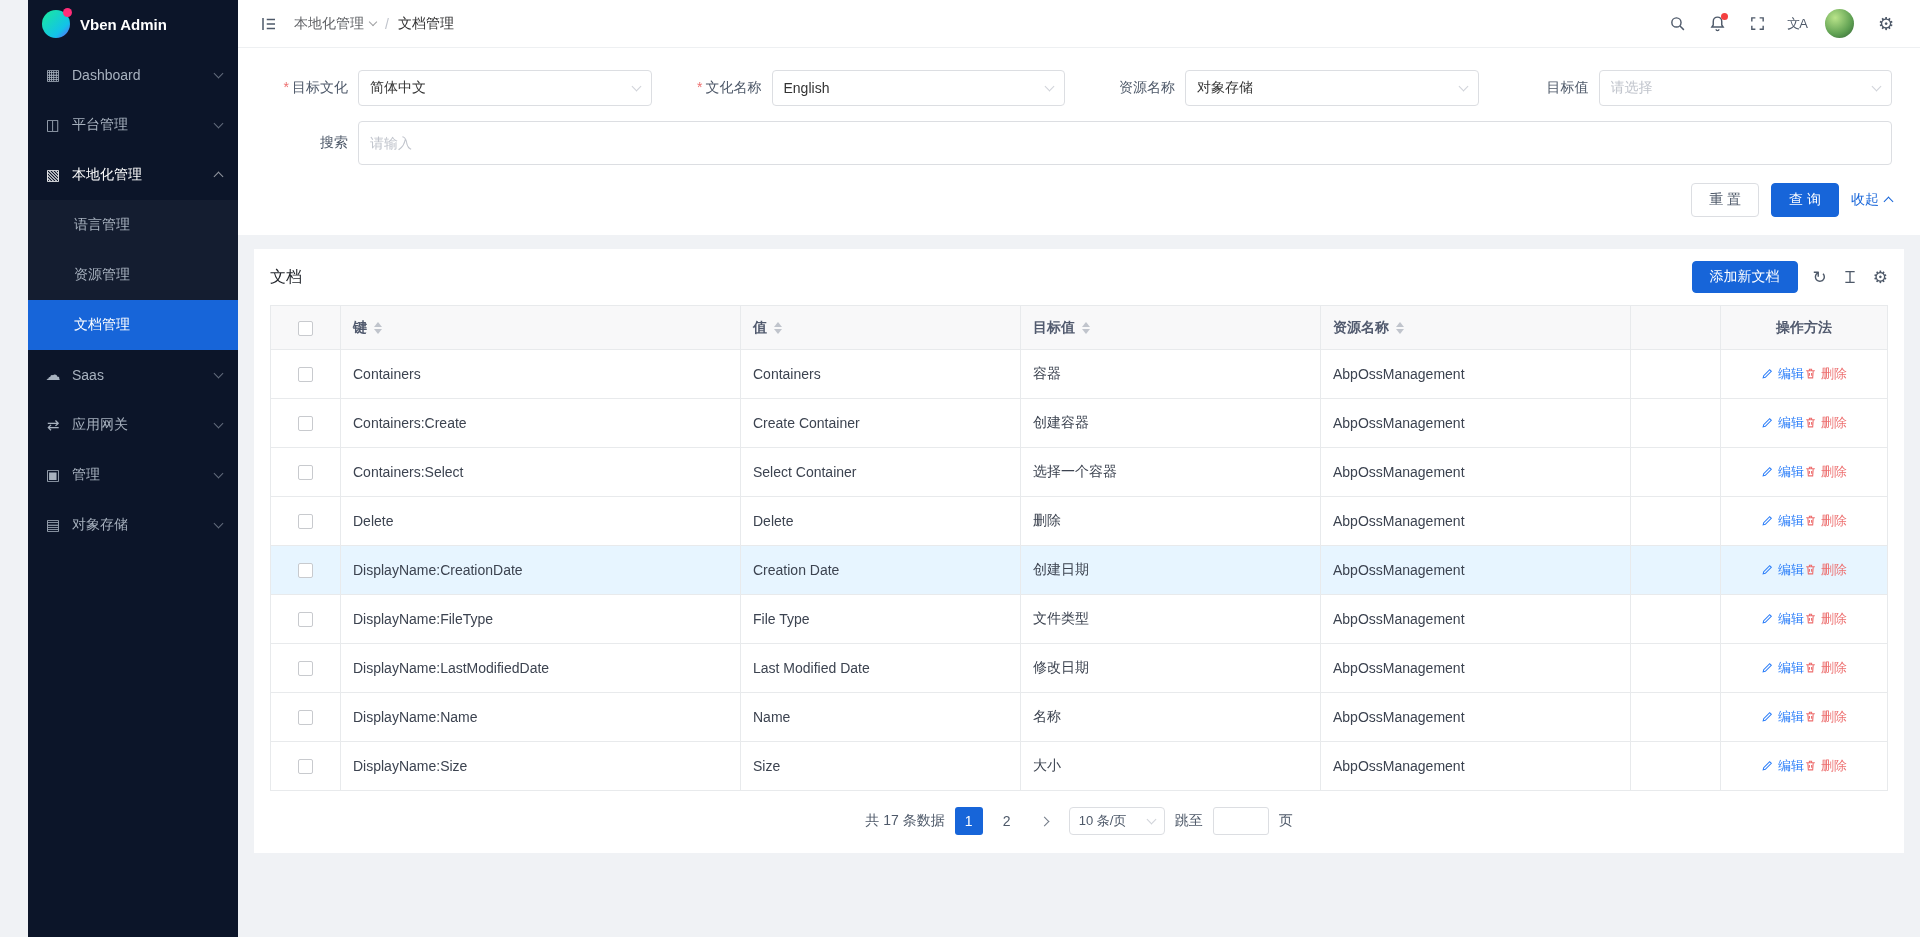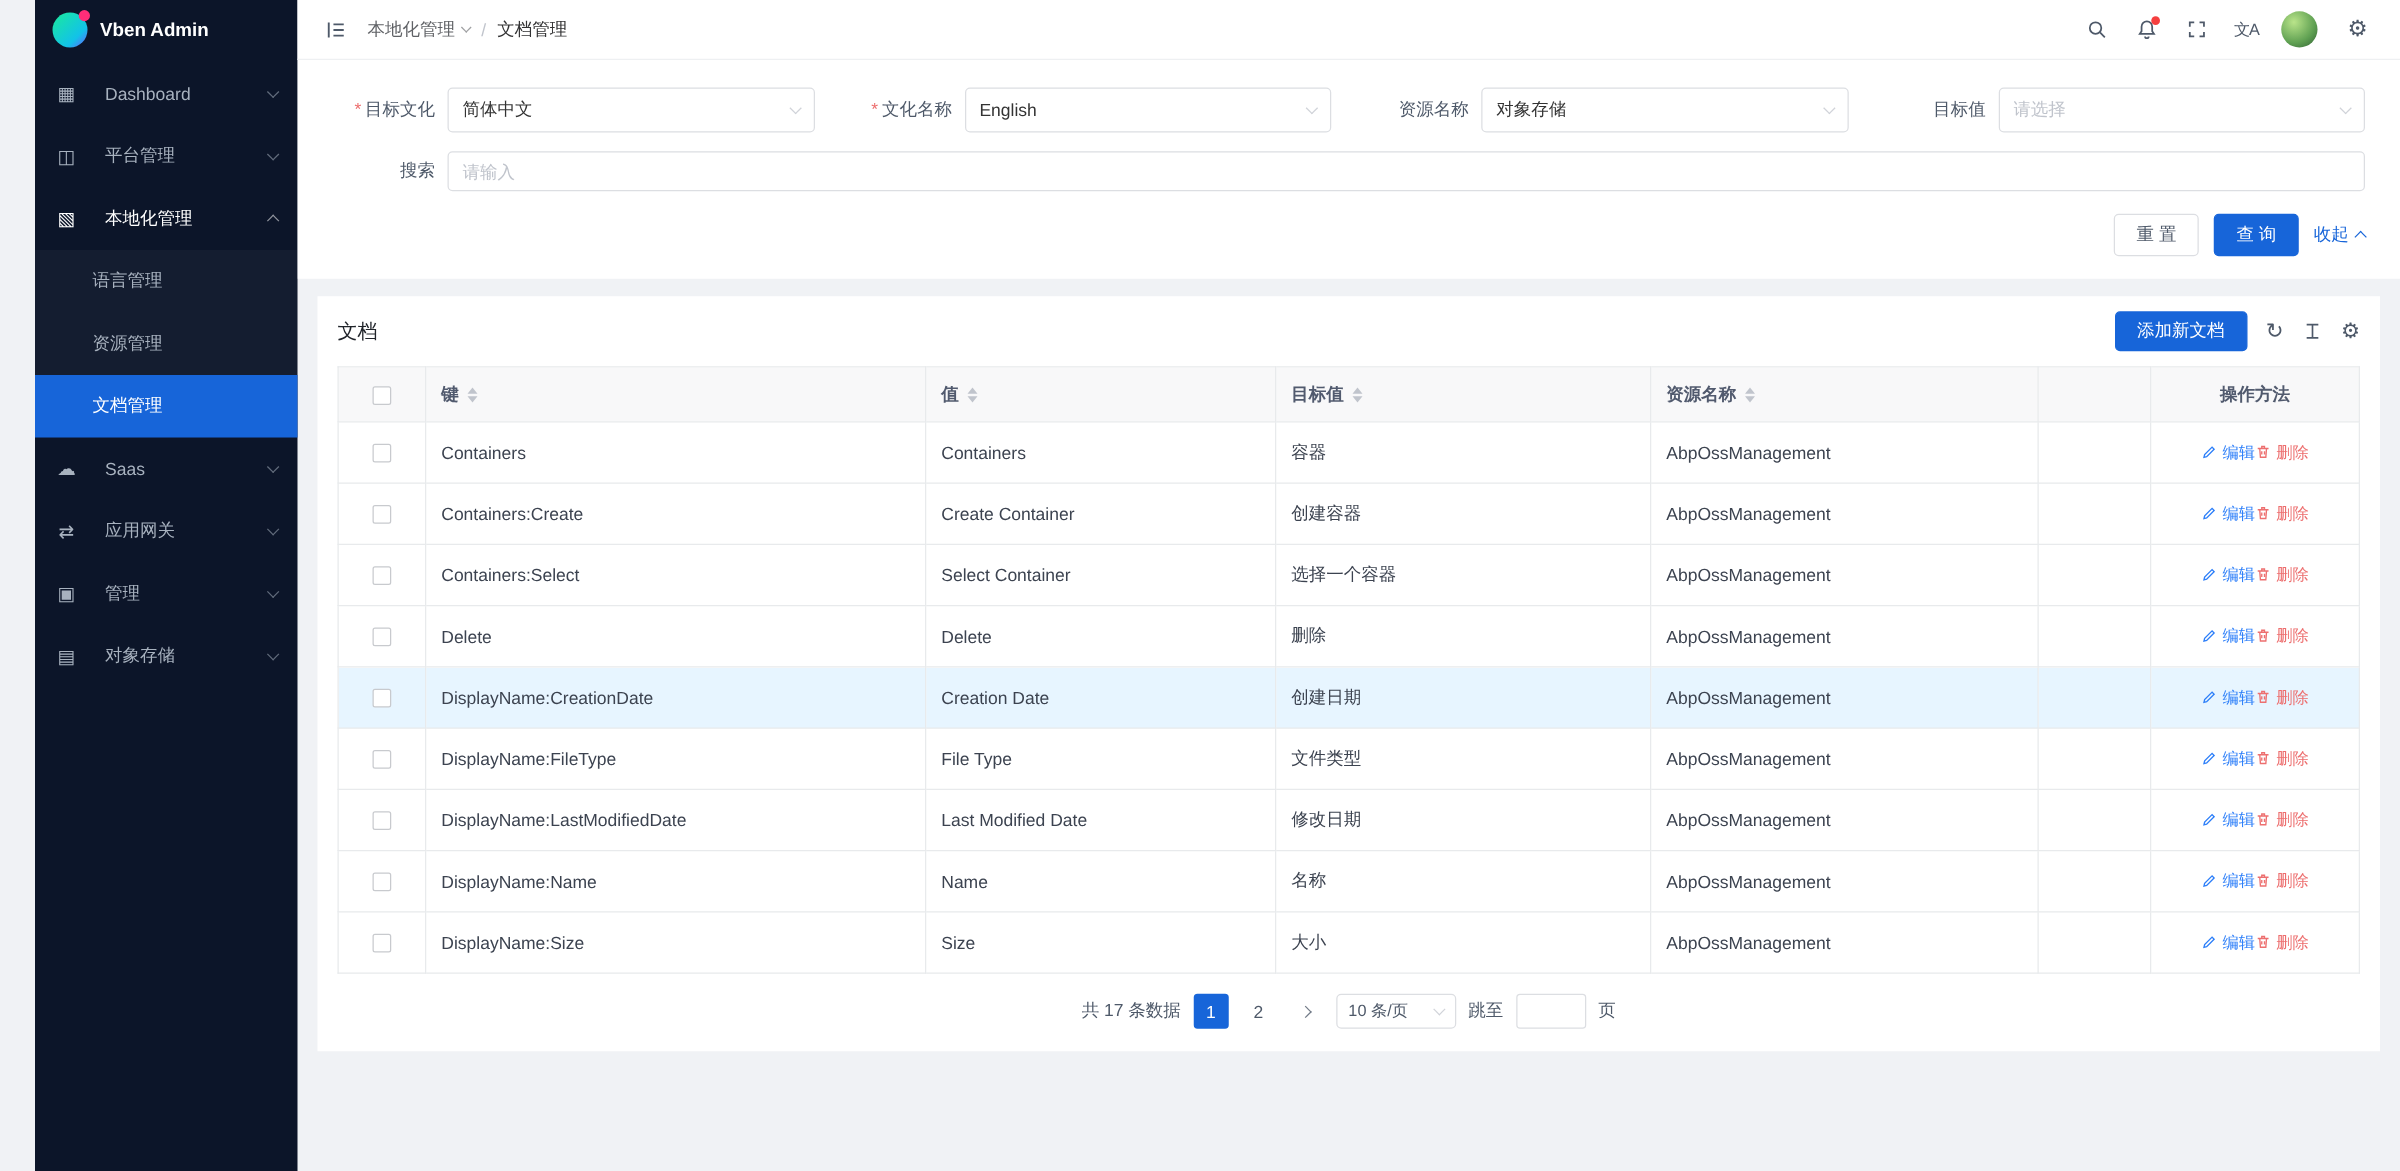--- a/index.html
+++ b/index.html
@@ -10,21 +10,21 @@
   
   .sidebar { width:210px; flex-shrink:0; background:#0c1529; color:#a8b2bf; display:flex; flex-direction:column; }
   .logo { height:48px; display:flex; align-items:center; padding:0 14px; cursor:pointer; }
   .logo-mark { width:28px; height:28px; border-radius:50%; background:linear-gradient(135deg,#19e5a6 10%,#12c2e9 70%,#6a5cff 100%); position:relative; flex-shrink:0; }
   .logo-mark::after { content:""; position:absolute; right:-2px; top:-2px; width:9px; height:9px; border-radius:50%; background:#ff2d78; }
   .logo-title { color:#fff; font-weight:bold; font-size:15px; margin-left:10px; white-space:nowrap; }
   .menu { flex:1; padding-top:2px; }
   .menu-item { height:50px; display:flex; align-items:center; padding:0 16px; cursor:pointer; font-size:14px; }
   .menu-item.trail { color:#fff; }
   .mi-icon { width:18px; margin-right:10px; font-size:15px; text-align:center; flex-shrink:0; }
-  .mi-label { flex:1; white-space:nowrap; overflow:hidden; text-overflow:ellipsis;margin-left:12px; }
+  .mi-label { flex:1; white-space:nowrap; overflow:hidden; text-overflow:ellipsis; }
   .submenu { background:rgba(255,255,255,0.035); }
   .submenu-item { height:50px; display:flex; align-items:center; padding-left:46px; cursor:pointer; color:#a8b2bf; }
   .submenu-item.active { background:#1765d9; color:#fff; }
 
   .chev { display:inline-block; width:7px; height:7px; border-right:1.5px solid currentColor; border-bottom:1.5px solid currentColor; opacity:.75; }
   .chev.down { transform:rotate(45deg); margin-top:-3px; }
   .chev.up { transform:rotate(-135deg); margin-top:3px; }
   .chev.right { transform:rotate(-45deg); }
   .menu-item .chev { margin-left:auto; opacity:.55; }
 
@@ -52,21 +52,21 @@
   .filter-panel { background:#fff; padding:22px 28px 18px; flex-shrink:0; }
   .filter-grid { display:grid; grid-template-columns:repeat(4,1fr); column-gap:28px; row-gap:15px; }
   .field { display:flex; align-items:center; min-width:0; }
   .field.span4 { grid-column:1 / 5; }
   .f-label { width:82px; flex-shrink:0; text-align:right; margin-right:10px; color:#4e5969; white-space:nowrap; }
   .star { color:#ed6f6f; margin-right:3px; }
   .select { flex:1; height:36px; border:1px solid #dcdee2; border-radius:4px; background:#fff; display:flex; align-items:center; padding:0 11px; cursor:pointer; min-width:0; }
   .sel-text { flex:1; color:#333; white-space:nowrap; overflow:hidden; text-overflow:ellipsis; }
   .sel-text.placeholder { color:#c0c4cc; }
   .select .chev { color:#c0c4cc; flex-shrink:0; }
-  .text-input { flex:1; height:32px; border:1px solid #dcdee2; border-radius:4px; padding:0 11px; font-size:14px; color:#333; outline:none; font-family:inherit; }
+  .text-input { flex:1; height:44px; border:1px solid #dcdee2; border-radius:4px; padding:0 11px; font-size:14px; color:#333; outline:none; font-family:inherit; }
   .text-input::placeholder { color:#c0c4cc; }
   .filter-actions { display:flex; justify-content:flex-end; align-items:center; gap:12px; margin-top:18px; }
   .btn { height:34px; padding:0 17px; border-radius:4px; font-size:14px; cursor:pointer; font-family:inherit; }
   .btn.plain { background:#fff; border:1px solid #dcdee2; color:#4e5969; }
   .btn.primary { background:#1765d9; border:1px solid #1765d9; color:#fff; }
   .collapse-link { color:#1765d9; display:inline-flex; align-items:center; gap:6px; cursor:pointer; font-size:14px; }
   .collapse-link .chev { opacity:1; }
 
   
   .grid-card { background:#fff; margin:14px 16px 0; padding:0 16px; flex-shrink:0; }

